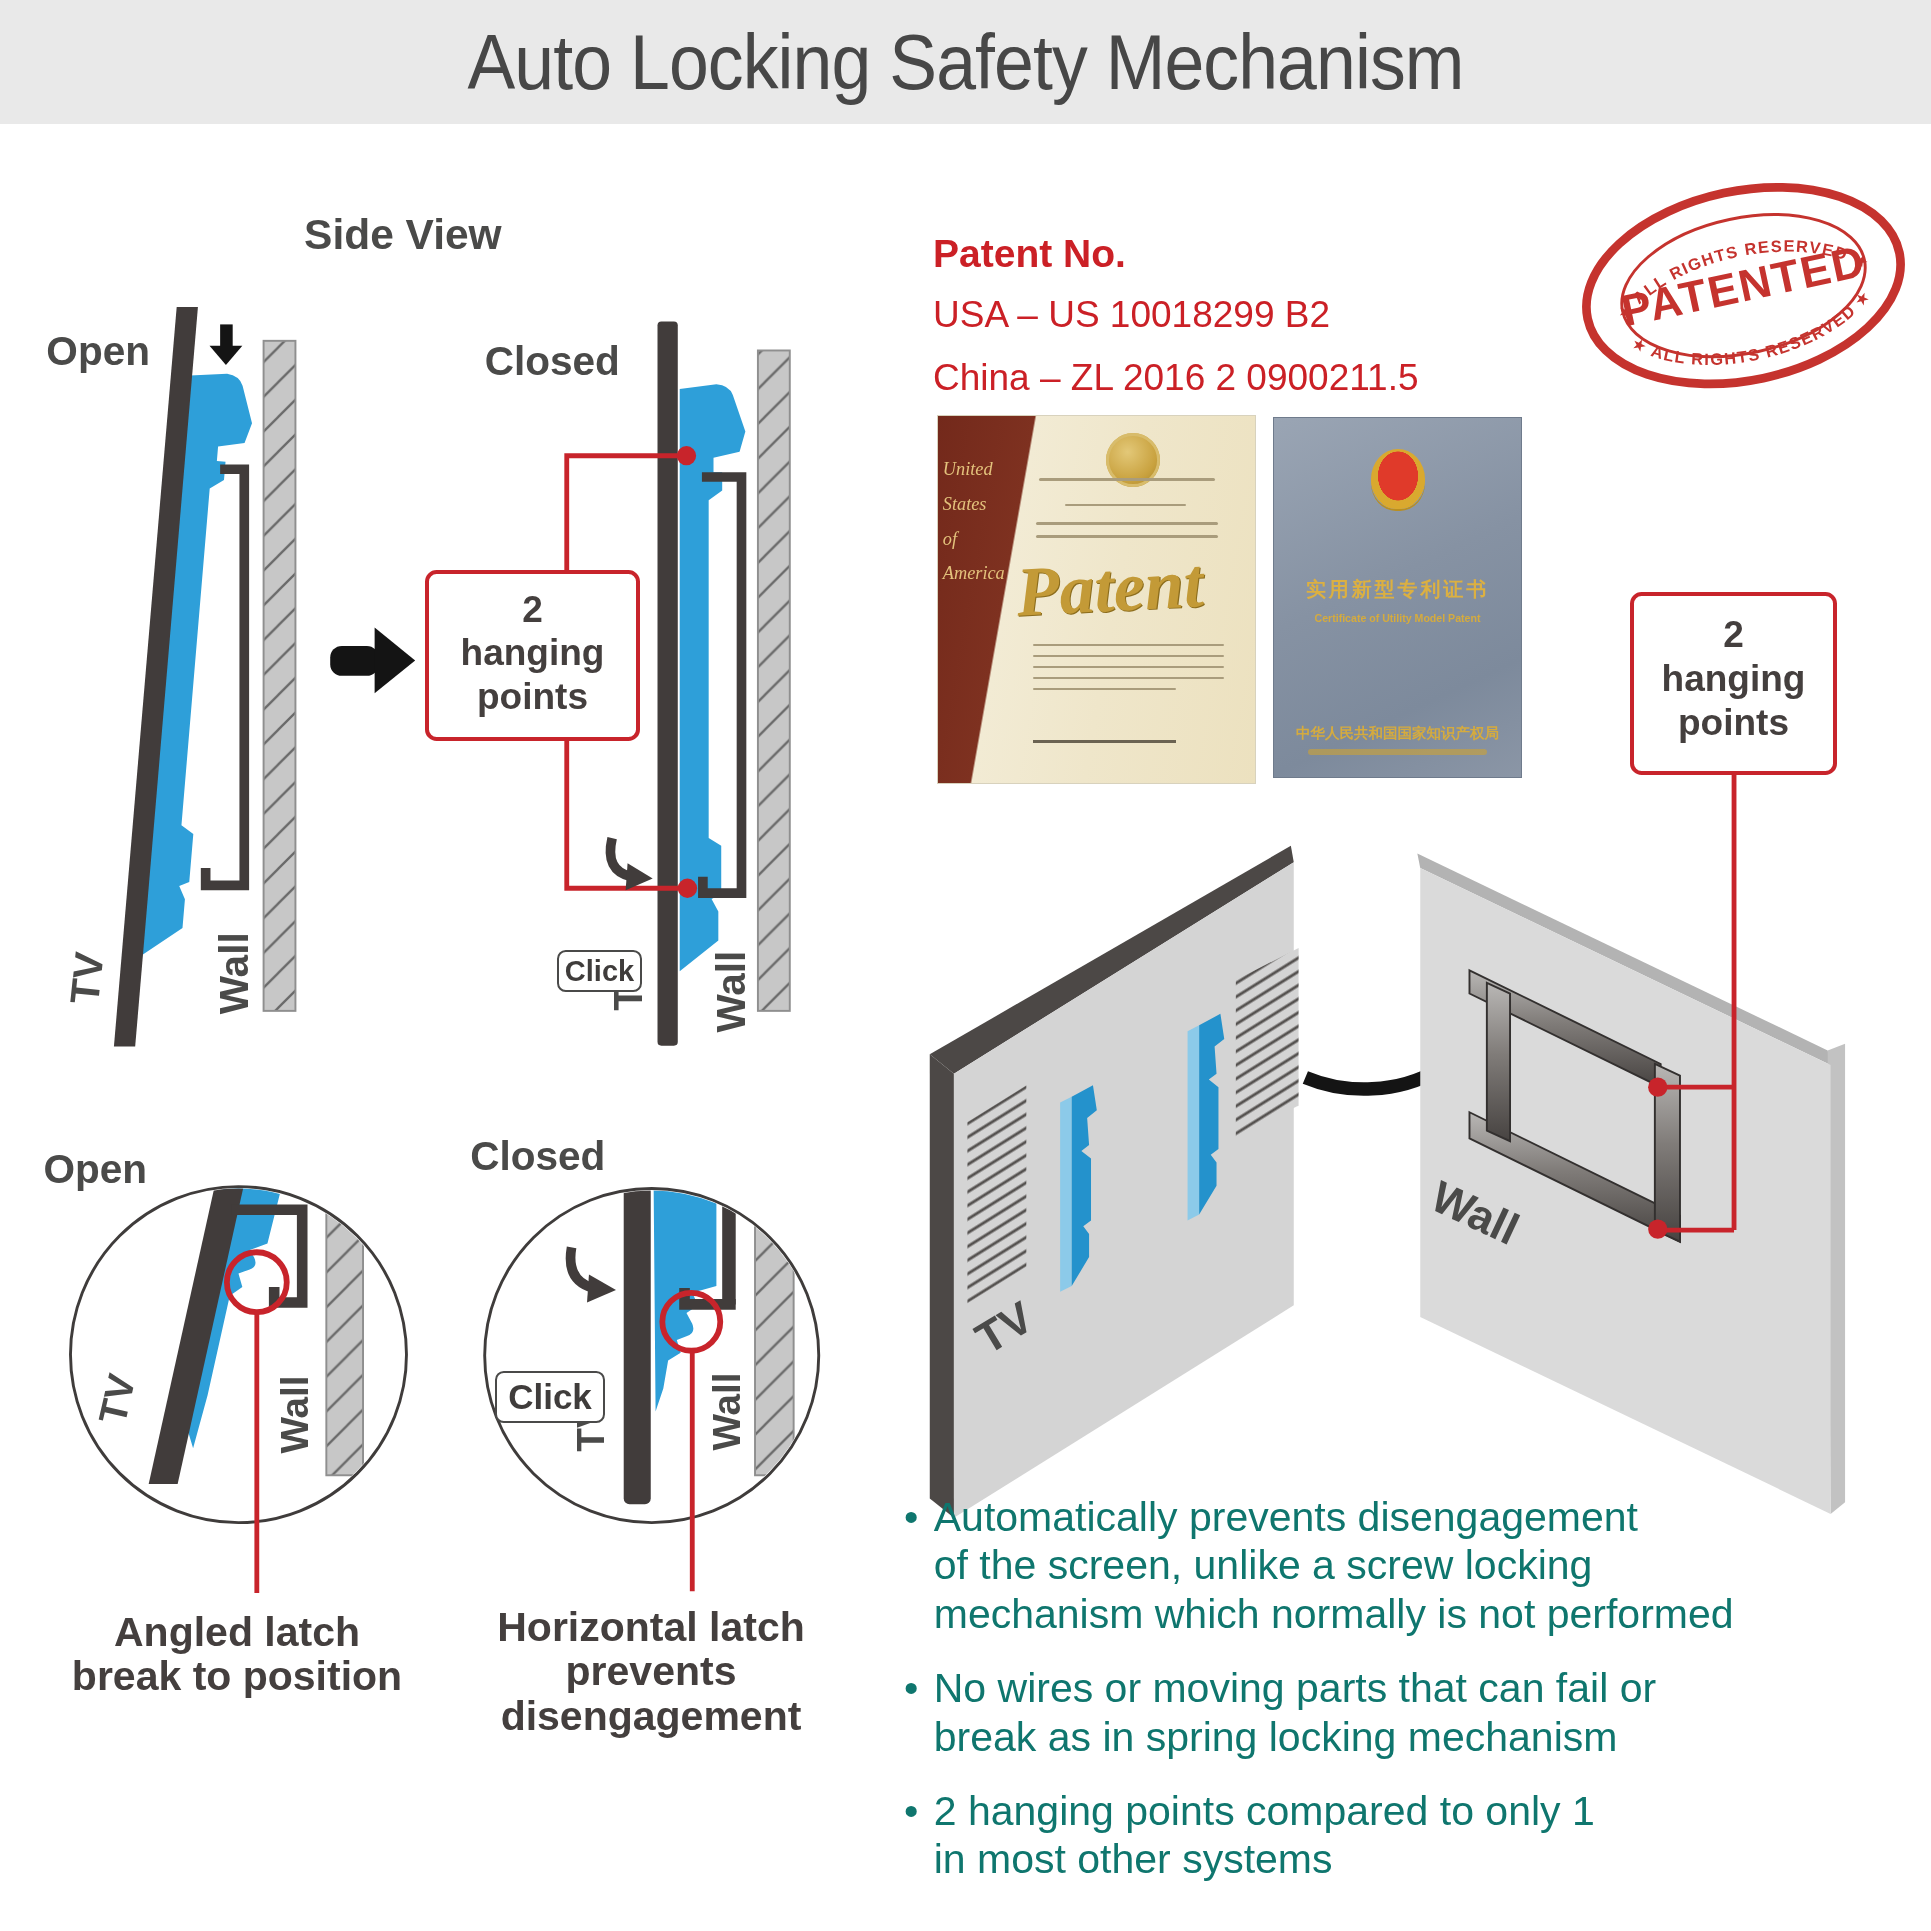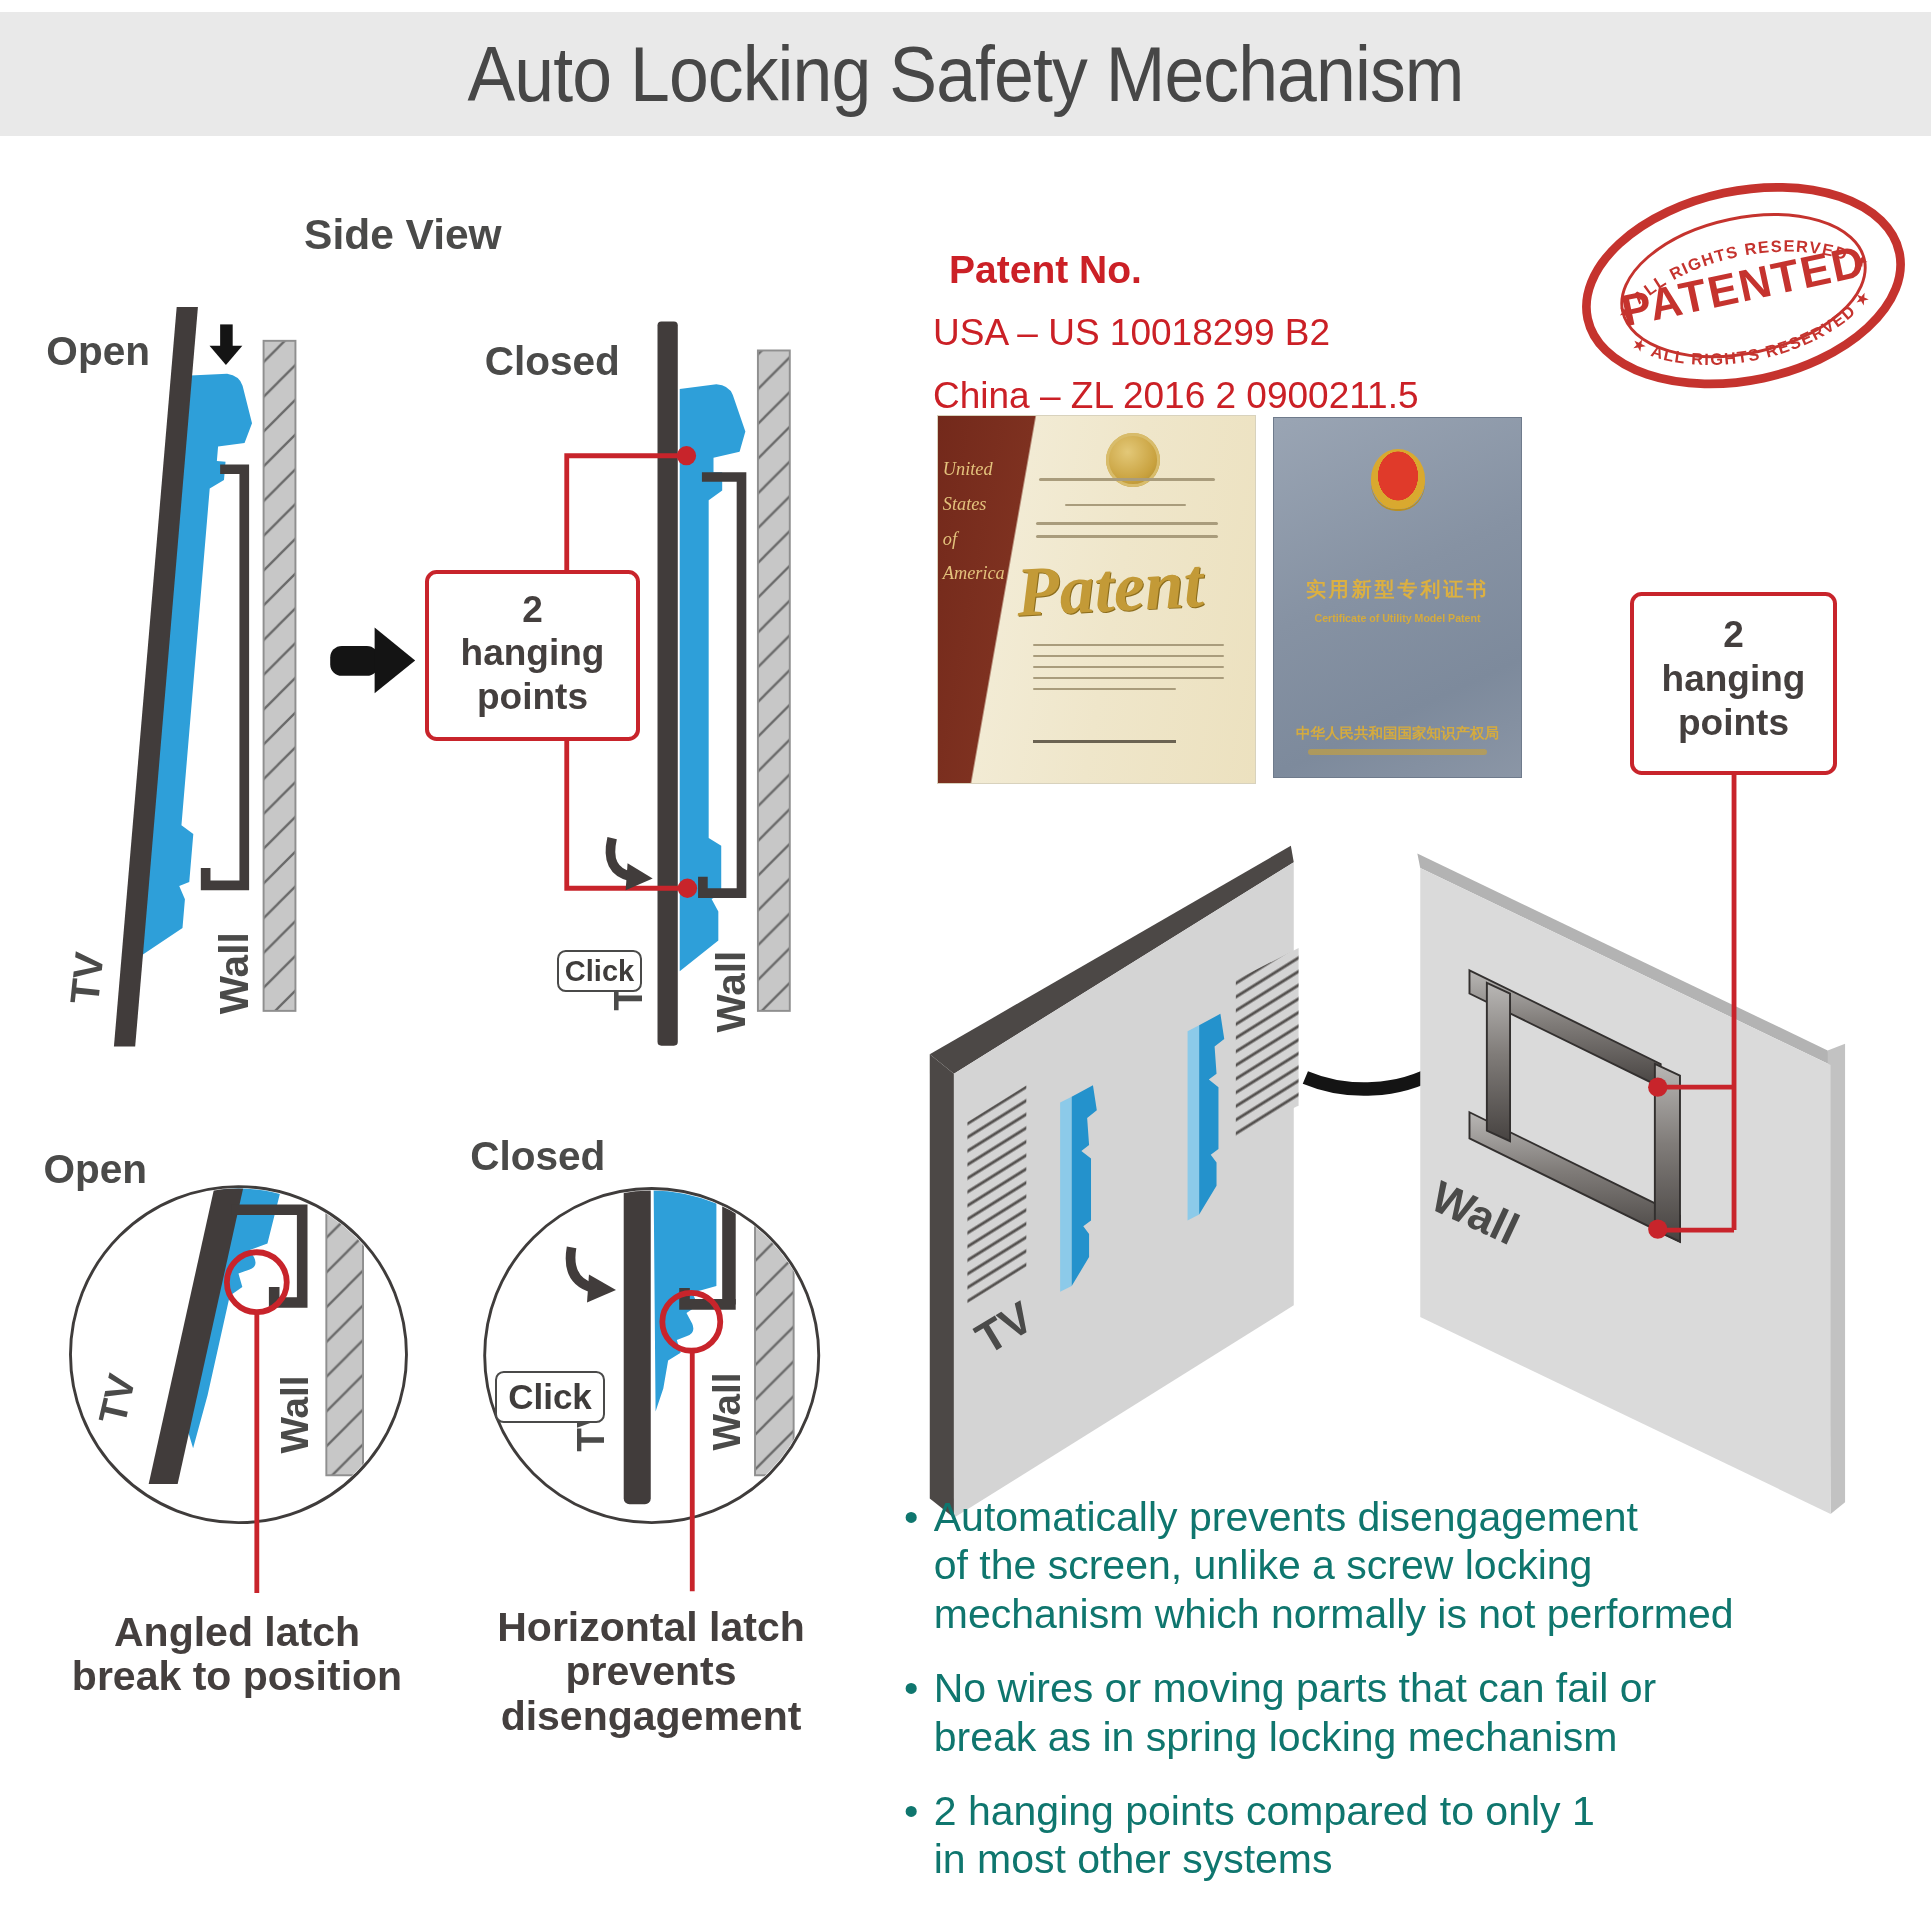--- a/index.html
+++ b/index.html
@@ -1,35 +1,35 @@
 <!DOCTYPE html>
 <html><head>
 <meta charset="utf-8">
 <style>
   html,body{margin:0;padding:0;background:#fff;}
   #canvas{position:relative;width:1931px;height:1931px;background:#ffffff;overflow:hidden;
           font-family:"Liberation Sans","DejaVu Sans",sans-serif;color:#4a4a49;}
   
-  .header{position:absolute;left:0;top:0;width:1931px;height:124px;background:#e9e9e9;margin-top:12px;}
+  .header{position:absolute;left:0;top:0;width:1931px;height:124px;background:#e9e9e9;}
   .title{width:100%;text-align:center;line-height:124px;font-size:77px;font-weight:400;color:#474747;
          transform:scaleX(.93);letter-spacing:-1px;}
   
   svg.layer{position:absolute;left:0;top:0;}
   svg text{font-family:"Liberation Sans","DejaVu Sans",sans-serif;}
   
   .redbox{position:absolute;border:4.8px solid #c8242b;border-radius:11.6px;background:#fff;
           text-align:center;font-size:37px;font-weight:700;color:#443f3e;line-height:1.18;
           white-space:pre-line;box-sizing:border-box;}
   .clickbox{position:absolute;border:2.9px solid #4a4a49;border-radius:8.7px;background:#fff;
             text-align:center;color:#3f3c3b;font-weight:700;box-sizing:border-box;margin-top:44px;}
   .caption{position:absolute;text-align:center;font-weight:700;color:#443f3e;font-size:41px;
            line-height:1.08;white-space:pre-line;}
   
   .patent{position:absolute;left:933px;top:232px;width:637px;}
-  .patent h2{margin:16px;font-size:39px;font-weight:700;color:#cb2026;}
+  .patent h2{margin:0;font-size:39px;font-weight:700;color:#cb2026;}
   .patent p{margin:13.5px 0 0 0;font-size:37px;font-weight:400;color:#cb2026;line-height:1.35;}
   
   .cert-us{position:absolute;left:937px;top:415px;width:319px;height:369px;
            background:linear-gradient(100deg,#73291b 0%,#7e3120 25.5%,#f2ebd4 26%,#efe6ca 55%,#ece1bf 100%);
            box-shadow:0 0 0 1px #d8d2bd inset;}
   .cert-us .band{position:absolute;left:5.8px;top:37px;width:75px;
                  font-family:"Liberation Serif","DejaVu Serif",serif;font-style:italic;
                  font-size:18.3px;line-height:1.9;color:#e3c27c;white-space:pre-line;}
   .cert-us .seal{position:absolute;left:53%;top:5%;width:54px;height:54px;border-radius:50%;
                  background:radial-gradient(circle at 40% 35%,#e3c878,#c9a23f 60%,#a07e26);

